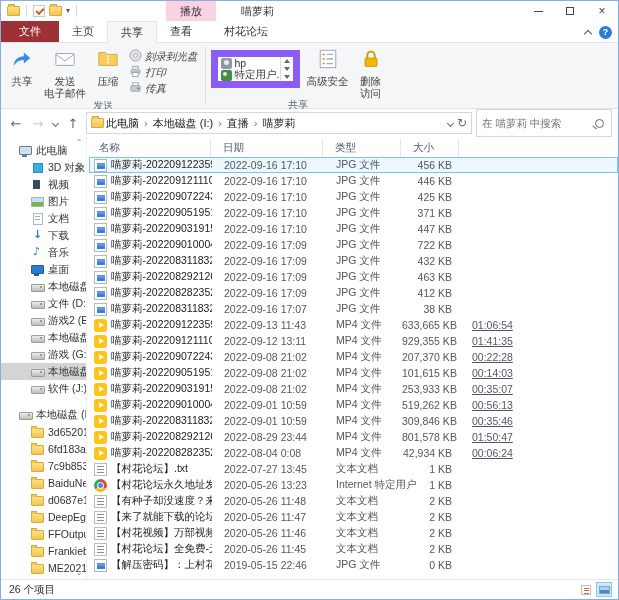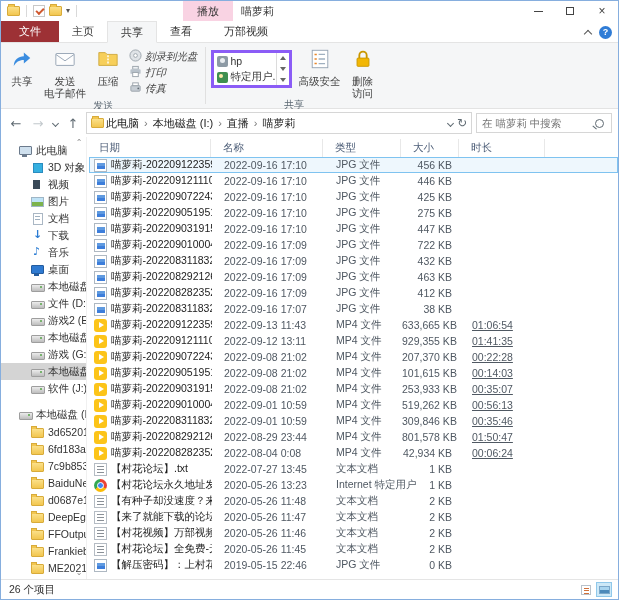--- a/index.html
+++ b/index.html
@@ -8,21 +8,21 @@
 
   
   .titlebar{height:20px;display:flex;align-items:center;position:relative;background:#fff;flex:0 0 20px;}
   .qat{display:flex;align-items:center;gap:4px;padding-left:6px;}
   .qat .sep{width:1px;height:12px;background:#d9d9d9;margin:0 2px;}
   .mini-folder{width:13px;height:10px;background:linear-gradient(#fbe089,#f2c64f);border:1px solid #d8ab3a;border-radius:1px;position:relative;}
   .mini-folder::before{content:"";position:absolute;top:-3px;left:0;width:5px;height:2px;background:#f2c64f;border:1px solid #d8ab3a;border-bottom:none;border-radius:1px 1px 0 0;}
   .prop-ic{width:12px;height:12px;background:#fff;border:1px solid #c8c8c8;position:relative;}
   .prop-ic::after{content:"";position:absolute;left:2px;top:2px;width:6px;height:3px;border-left:2px solid #d0582e;border-bottom:2px solid #d0582e;transform:rotate(-45deg);}
   .qat-drop{font-size:8px;color:#555;line-height:8px;}
-  .ctx-tab{position:absolute;left:182px;top:0;height:20px;width:50px;background:#f9d3e3;display:flex;align-items:center;justify-content:center;font-size:11px;color:#333;font-family:Liberation Serif, serif;}
+  .ctx-tab{position:absolute;left:165px;top:0;height:20px;width:50px;background:#f9d3e3;display:flex;align-items:center;justify-content:center;font-size:11px;color:#333;font-family:Liberation Serif, serif;}
   .win-title{position:absolute;left:240px;top:0;height:20px;display:flex;align-items:center;font-size:11px;color:#333;}
   .win-controls{position:absolute;right:0;top:0;height:20px;display:flex;}
   .wc{width:32px;height:20px;display:flex;align-items:center;justify-content:center;color:#444;font-size:12px;}
   .wc .box{width:8px;height:8px;border:1px solid #444;}
   .wc .line{width:9px;height:1px;background:#444;}
 
   
   .tabrow{height:22px;display:flex;align-items:stretch;background:#fff;position:relative;flex:0 0 22px;border-bottom:1px solid #e4e4e4;}
   .tab{padding:0 13px;display:flex;align-items:center;font-size:11px;color:#333;}
   .tab-file{background:#9d3135;color:#fff;padding:0 18px;}
@@ -37,42 +37,42 @@
   .rgroup{display:flex;flex-direction:column;}
   .rgroup-body{display:flex;align-items:flex-start;flex:1;}
   .rgroup-label{text-align:center;font-size:10px;color:#5c6873;height:14px;line-height:12px;}
   .rsep{width:1px;background:#e0e0e0;margin:2px 3px 4px 3px;}
   .bigbtn{display:flex;flex-direction:column;align-items:center;padding:3px 5px 0 5px;min-width:34px;}
   .bigbtn svg{width:22px;height:22px;}
   .bigbtn .blabel{font-size:10.5px;color:#444;text-align:center;line-height:12px;white-space:pre-line;margin-top:1px;}
   .smallstack{display:flex;flex-direction:column;justify-content:flex-start;padding:4px 2px;gap:1px;}
   .smallbtn{display:flex;align-items:center;gap:3px;font-size:10.5px;color:#444;height:15px;padding:0 2px;font-style:italic;}
   .smallbtn svg{width:13px;height:13px;}
-  .gallery{display:flex;margin:5px 2px 0 2px;border:3px solid #8b5cf6;background:#fff;height:38px;}
+  .gallery{display:flex;margin:5px 2px 0 2px;border:7px solid #8b5cf6;background:#fff;height:38px;}
   .gal-items{width:62px;display:flex;flex-direction:column;}
   .gal-item{display:flex;align-items:center;gap:3px;font-size:10.5px;color:#333;height:17px;padding:0 3px;overflow:hidden;white-space:nowrap;}
   .gal-arrows{width:13px;border-left:1px solid #dcdcdc;display:flex;flex-direction:column;}
   .gal-arrows .ga{flex:1;display:flex;align-items:center;justify-content:center;}
   .tri-up{width:0;height:0;border-left:3px solid transparent;border-right:3px solid transparent;border-bottom:4px solid #666;}
   .tri-down{width:0;height:0;border-left:3px solid transparent;border-right:3px solid transparent;border-top:4px solid #666;}
   .avatar-ic{width:11px;height:11px;border-radius:2px;background:#8d9aa5;position:relative;flex:0 0 11px;}
   .avatar-ic::after{content:"";position:absolute;left:3px;top:2px;width:5px;height:5px;border-radius:50%;background:#e8ecef;}
   .people-ic{width:11px;height:11px;position:relative;flex:0 0 11px;background:#3f8f4f;border-radius:2px;}
   .people-ic::after{content:"";position:absolute;left:2px;top:2px;width:4px;height:4px;border-radius:50%;background:#ffe9a8;}
 
   
   .addrbar{height:28px;display:flex;align-items:center;padding:3px 6px;gap:4px;flex:0 0 28px;background:#fff;}
   .nav-ic{width:18px;text-align:center;font-size:13px;color:#5f6a72;font-family:"DejaVu Sans",sans-serif;}
   .nav-ic.dis{color:#c3c9cd;}
   .chev-dn-s{width:5px;height:5px;border-right:1px solid #5f6a72;border-bottom:1px solid #5f6a72;transform:rotate(45deg);margin:0 2px;}
   .addr-box{flex:1;height:22px;border:1px solid #d6d6d6;background:#fff;display:flex;align-items:center;padding:0 4px;gap:2px;font-size:11px;color:#222;}
   .addr-box .crumbs{flex:1;display:flex;align-items:center;gap:2px;overflow:hidden;white-space:nowrap;}
   .crumb-sep{color:#777;padding:0 3px;font-size:11px;}
   .addr-refresh{color:#5f6a72;font-size:12px;font-family:"DejaVu Sans",sans-serif;}
-  .search-box{width:136px;height:20px;border:1px solid #d6d6d6;display:flex;align-items:center;background:#fff;}
+  .search-box{width:136px;height:28px;border:1px solid #d6d6d6;display:flex;align-items:center;background:#fff;}
   .search-box input{border:none;outline:none;flex:1;font-size:10.5px;color:#444;padding:0 5px;font-family:inherit;background:transparent;width:100px;}
   .mag{width:9px;height:9px;border:1.4px solid #5f6a72;border-radius:50%;position:relative;margin-right:7px;flex:0 0 9px;}
   .mag::after{content:"";position:absolute;left:-4px;top:7px;width:5px;height:1.4px;background:#5f6a72;transform:rotate(40deg);}
 
   
   .main{flex:1;display:flex;overflow:hidden;background:#fff;}
   .sidebar{width:86px;flex:0 0 86px;position:relative;padding-top:5px;overflow:hidden;border-right:1px solid #f0f0f0;}
   .snav{height:17px;display:flex;align-items:center;font-size:10.5px;color:#333;white-space:nowrap;overflow:hidden;padding-left:18px;}
   .snav.lvl1{padding-left:30px;}
   .snav.sel{background:#d4d4d4;}
@@ -161,21 +161,21 @@
         </div>
       <div class="wc">×</div>
     </div>
   </div>
 
   <div class="tabrow">
     <div class="tab tab-file">文件</div>
     <div class="tab">主页</div>
     <div class="tab tab-active">共享</div>
     <div class="tab">查看</div>
-    <div class="tab tab-video">万部视频</div>
+    <div class="tab tab-video">村花论坛</div>
     <div class="tabrow-right">
       <span class="chev-up"></span>
       <span class="help-ic">?</span>
     </div>
   </div>
 
   <div class="ribbon">
     <div class="rgroup">
       <div class="rgroup-body">
         <div class="bigbtn">
@@ -402,25 +402,24 @@
           <span class="si si-folder"></span>
           <span>Frankiebun</span>
         </div>
         <div class="snav lvl1">
           <span class="si si-folder"></span>
           <span>ME2021010</span>
         </div>
       </div>
     <div class="list">
       <div class="lheader">
+        <div class="hcell">名称</div>
         <div class="hcell">日期</div>
-        <div class="hcell">名称</div>
         <div class="hcell">类型</div>
         <div class="hcell">大小</div>
-        <div class="hcell">时长</div>
         <div class="hcell"></div>
       </div>
       <div class="rows" id="file-rows">
           <div class="frow sel">
             <div class="name">
               <span class="fi fi-jpg"></span>
               <span class="txt">喵萝莉-2022091223595...</span>
             </div>
             <div class="date">2022-09-16 17:10</div>
             <div class="type">JPG 文件</div>
@@ -447,21 +446,21 @@
             <div class="size">425 KB</div>
             <div class="dur"></div>
           </div>
           <div class="frow">
             <div class="name">
               <span class="fi fi-jpg"></span>
               <span class="txt">喵萝莉-2022090519514...</span>
             </div>
             <div class="date">2022-09-16 17:10</div>
             <div class="type">JPG 文件</div>
-            <div class="size">275 KB</div>
+            <div class="size">371 KB</div>
             <div class="dur"></div>
           </div>
           <div class="frow">
             <div class="name">
               <span class="fi fi-jpg"></span>
               <span class="txt">喵萝莉-2022090319153...</span>
             </div>
             <div class="date">2022-09-16 17:10</div>
             <div class="type">JPG 文件</div>
             <div class="size">447 KB</div>

